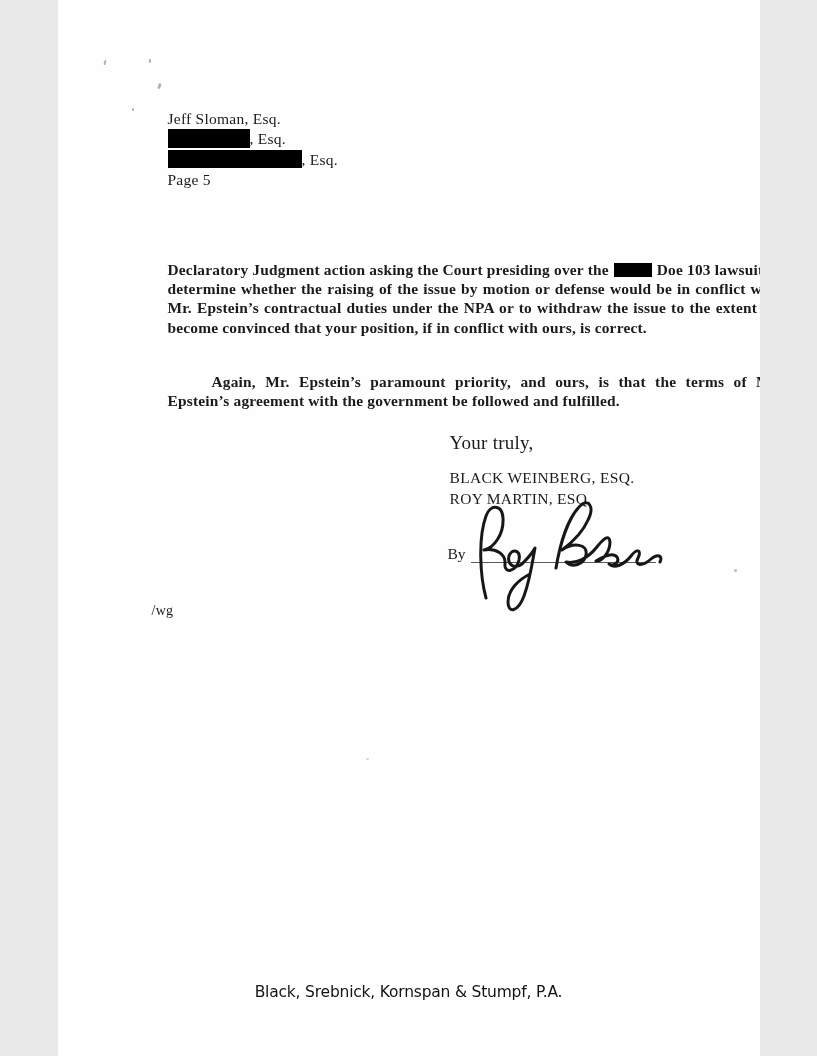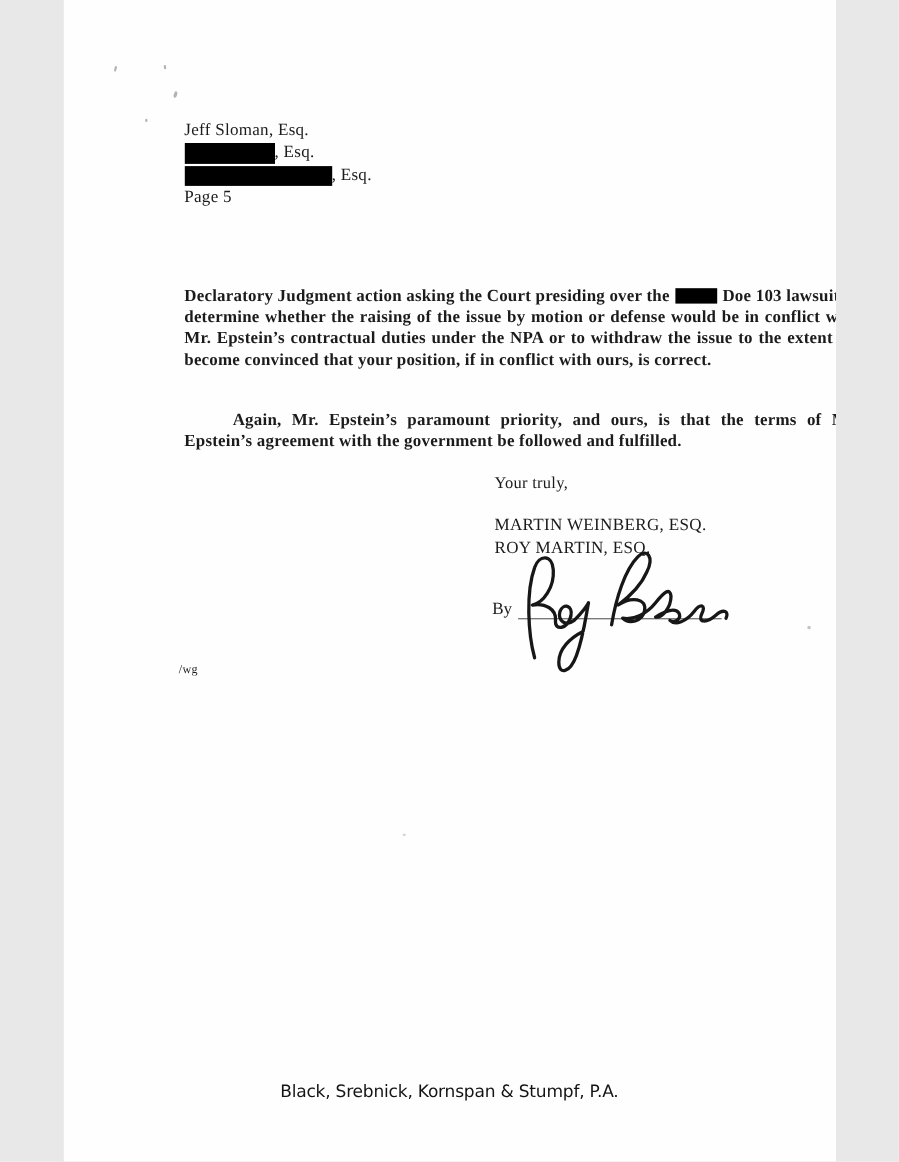--- a/index.html
+++ b/index.html
@@ -25,47 +25,47 @@
   .sp3 { left: 100px; top: 83px;  width: 3px; height: 6px; transform: rotate(20deg); border-radius: 40% 60% 50% 50%; }
   .sp4 { left: 74px;  top: 108px; width: 2px; height: 3px; }
   .sp5 { left: 676px; top: 569px; width: 3px; height: 3px; opacity: .5; }
   .sp6 { left: 308px; top: 758px; width: 3px; height: 2px; opacity: .35; }
   
   .recipients {
     position: absolute; left: 110px; top: 109px;
     font-size: 15.5px; line-height: 20.4px; letter-spacing: .25px;
   }
   .hline { white-space: nowrap; }
-  .hrow { display: flex; align-items: center; height: 20.4px; }
+  .hrow { display: flex; align-items: flex-start; height: 20.4px; }
   .redact { background: #000; display: inline-block; }
   .redact-1 { width: 82px;  height: 19px; margin-bottom: 0px; }
   .redact-2 { width: 134px; height: 18px; margin-bottom: 0px; }
   .redact-inline {
     width: 38px; height: 14px;
     display: inline-block; vertical-align: -2px; margin: 0 5px;
   }
   
   .para {
     position: absolute; left: 110px; width: 613px;
     margin: 0; font-size: 15.4px; line-height: 19.2px;
     letter-spacing: .2px; text-align: justify; font-weight: bold;
   }
   .p1 { top: 260px; }
   .p2 { top: 372px; text-indent: 44px; }
   
-  .closing  { position: absolute; left: 392px; top: 432px; font-size: 15px; letter-spacing: .25px; }
+  .closing  { position: absolute; left: 392px; top: 432px; font-size: 19px; letter-spacing: .25px; }
   .att-name { position: absolute; left: 392px; font-size: 15.5px; letter-spacing: .3px; }
   .name1 { top: 469px; }
   .name2 { top: 490px; }
   .by-label { position: absolute; left: 390px; top: 545px; font-size: 15.5px; text-align: right; }
   .sig-line { position: absolute; left: 413px; top: 562px; width: 185px; height: 1.3px; background: #5a5a5a; }
   .signature { position: absolute; left: 398px; top: 492px; pointer-events: none; }
   .signature path { fill: none; stroke: #171717; stroke-width: 3; stroke-linecap: round; stroke-linejoin: round; }
   
-  .initials { position: absolute; left: 105px; top: 603px; font-size: 11px; letter-spacing: .3px; }
+  .initials { position: absolute; left: 94px; top: 603px; font-size: 14px; letter-spacing: .3px; }
   .firm {
     position: absolute; left: 0; right: 0; top: 983px;
     text-align: center;
     font-family: "DejaVu Sans", "Liberation Sans", sans-serif;
     font-size: 15.5px; letter-spacing: -0.2px; color: #141414;
   }
 </style>
 </head>
 <body>
 
@@ -90,21 +90,21 @@
         <span>, Esq.</span>
     </div>
     <div class="hline">Page 5</div>
   </div>
 
   <p class="para p1"><span>Declaratory Judgment action asking the Court presiding over the</span><span class="redact redact-inline"></span><span>Doe 103 lawsuit to determine whether the raising of the issue by motion or defense would be in conflict with Mr. Epstein’s contractual duties under the NPA or to withdraw the issue to the extent we become convinced that your position, if in conflict with ours, is correct.</span></p>
 
   <p class="para p2">Again, Mr. Epstein’s paramount priority, and ours, is that the terms of Mr. Epstein’s agreement with the government be followed and fulfilled.</p>
 
   <div class="closing">Your truly,</div>
-  <div class="att-name name1">MARTIN WEINBERG, ESQ.</div>
+  <div class="att-name name1">BLACK WEINBERG, ESQ.</div>
   <div class="att-name name2">ROY MARTIN, ESQ.</div>
   <div class="by-label">By</div>
   <div class="sig-line"></div>
 
   <svg class="signature" width="212" height="122" viewBox="0 0 212 122" aria-hidden="true">
 
     <path d="M 30,106
              C 24,84 22,46 30,24
              C 34,12 46,12 47,26
              C 48,42 38,56 28,58

